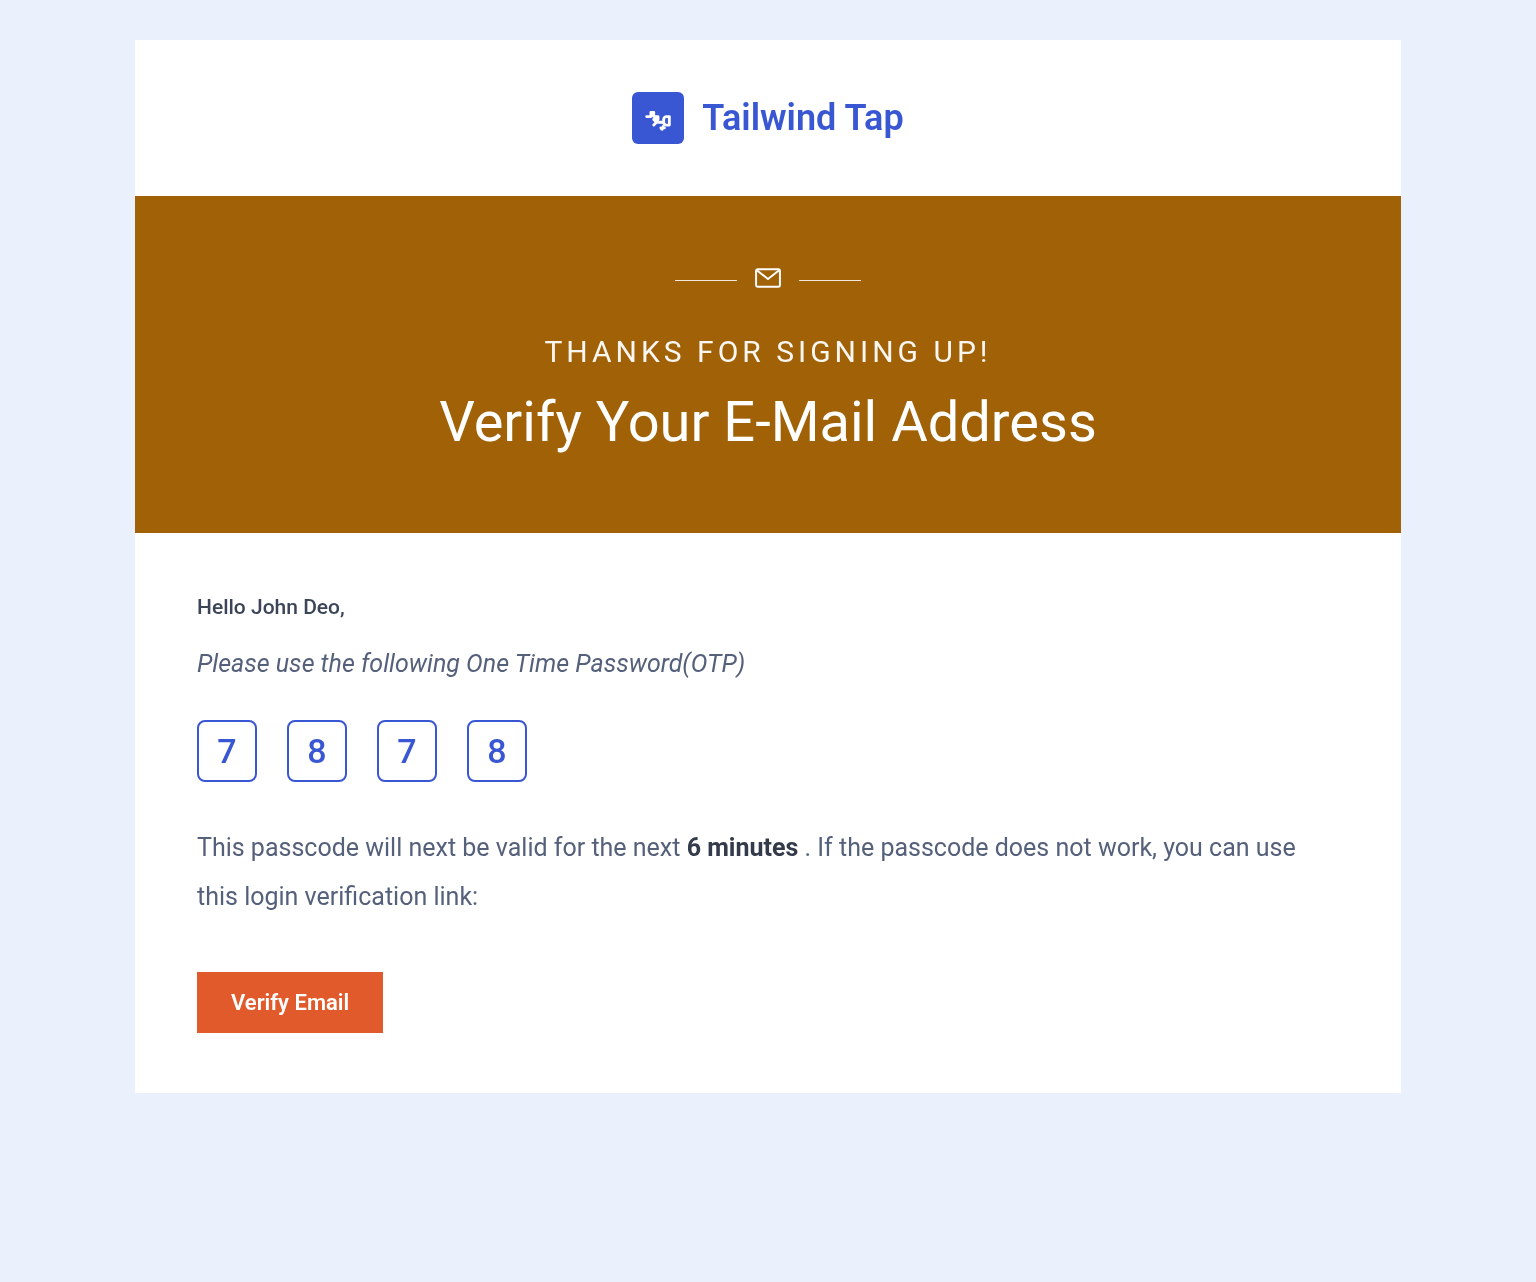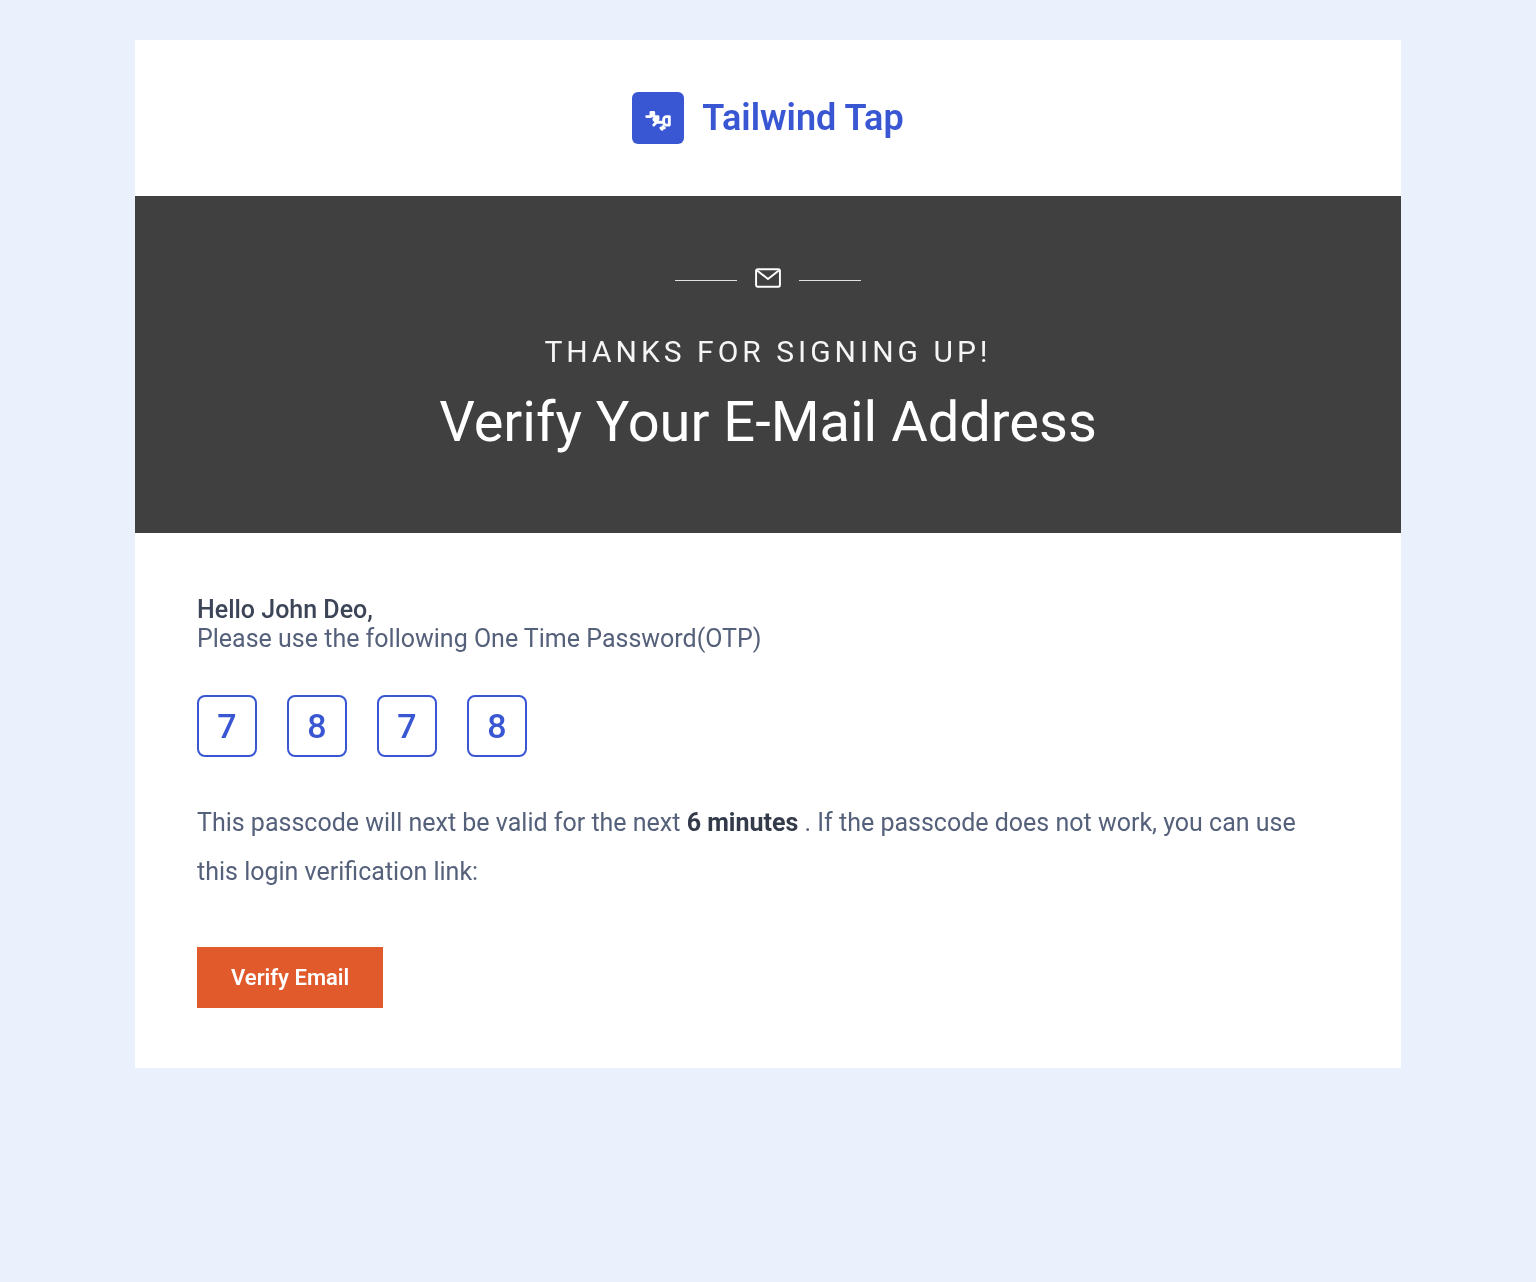--- a/index.html
+++ b/index.html
@@ -38,21 +38,21 @@
     justify-content: center;
   }
 
   .brand-name {
     font-size: 36px;
     font-weight: 600;
     color: #3a57d3;
   }
 
   .hero {
-    background-color: #404040;
+    background-color: #a16207;
     padding: 72px 40px 78px 40px;
     text-align: center;
     color: #ffffff;
   }
 
   .mail-row {
     display: flex;
     align-items: center;
     justify-content: center;
     gap: 18px;
@@ -78,30 +78,32 @@
     font-weight: 400;
     text-align: center;
   }
 
   .body {
     padding: 62px 62px 60px 62px;
     color: #455065;
   }
 
   .greeting {
-    font-size: 25px;
+    font-size: 21px;
     font-weight: 500;
+    margin-bottom: 30px;
     color: #3c4558;
   }
 
   .instruction {
     font-size: 25px;
     font-weight: 400;
     margin-bottom: 42px;
     color: #55607a;
+    font-style: italic;
   }
 
   .otp-row {
     display: flex;
     gap: 30px;
     margin-bottom: 42px;
   }
 
   .otp-box {
     width: 60px;

